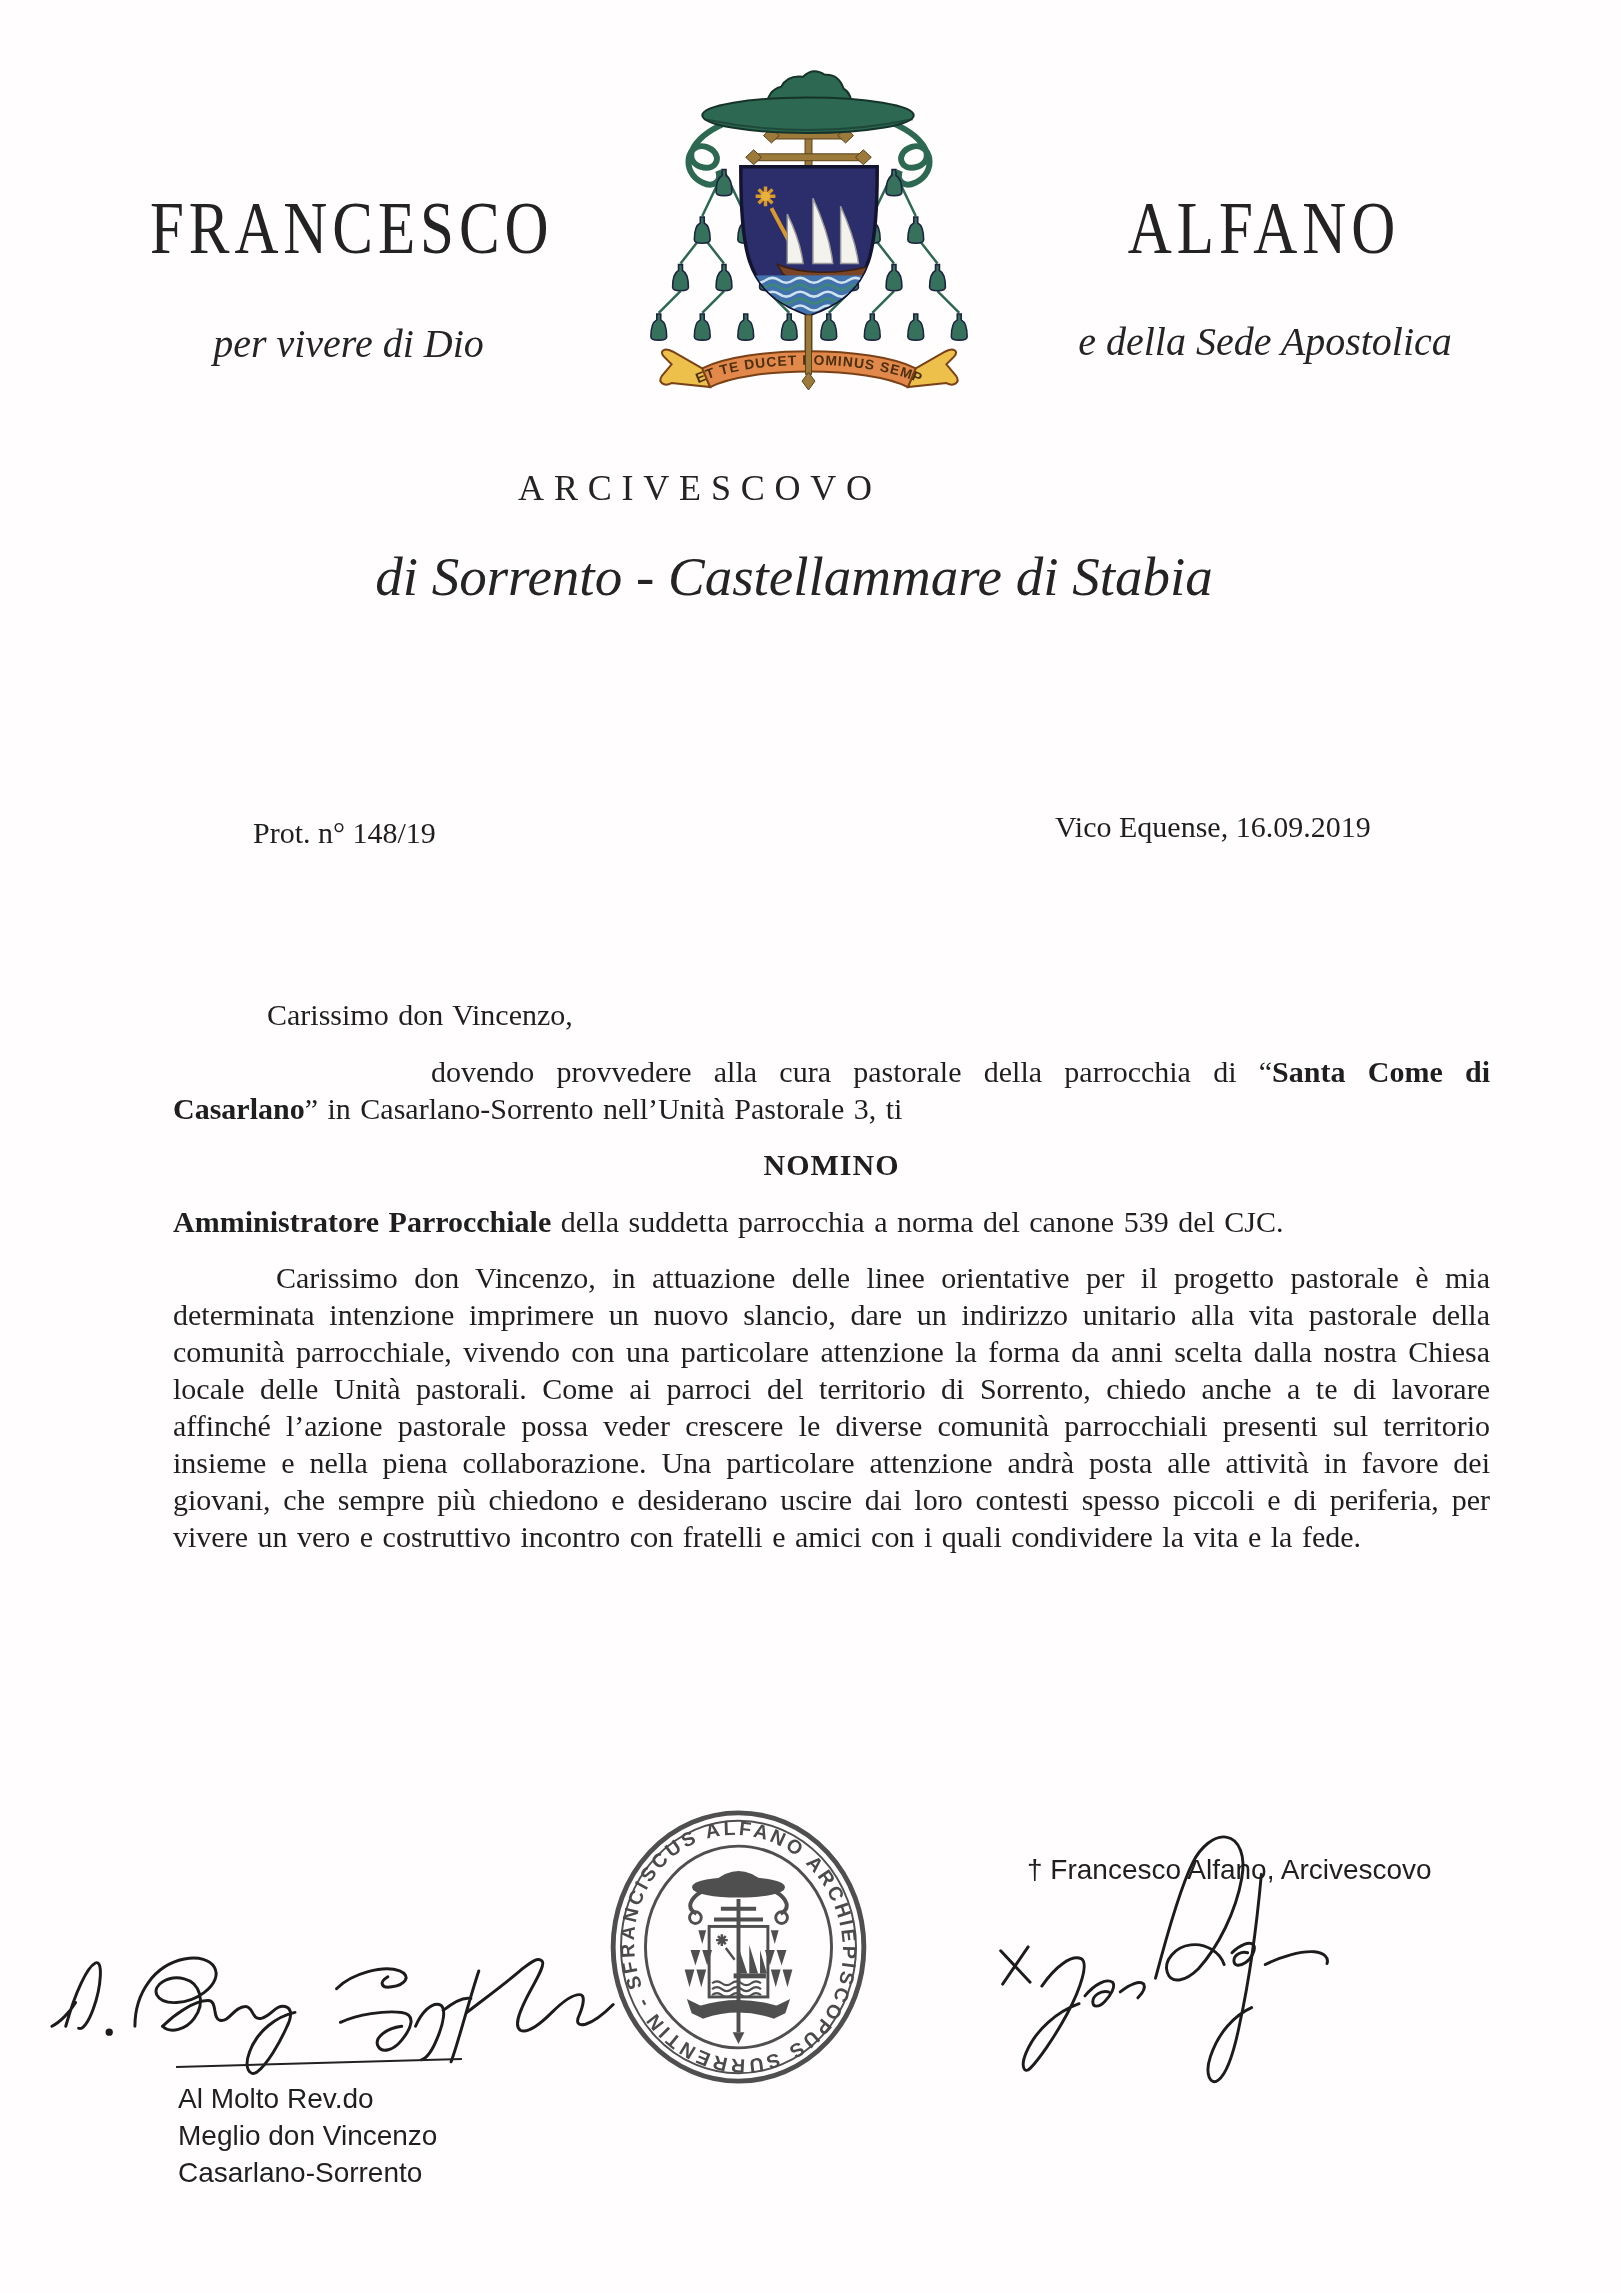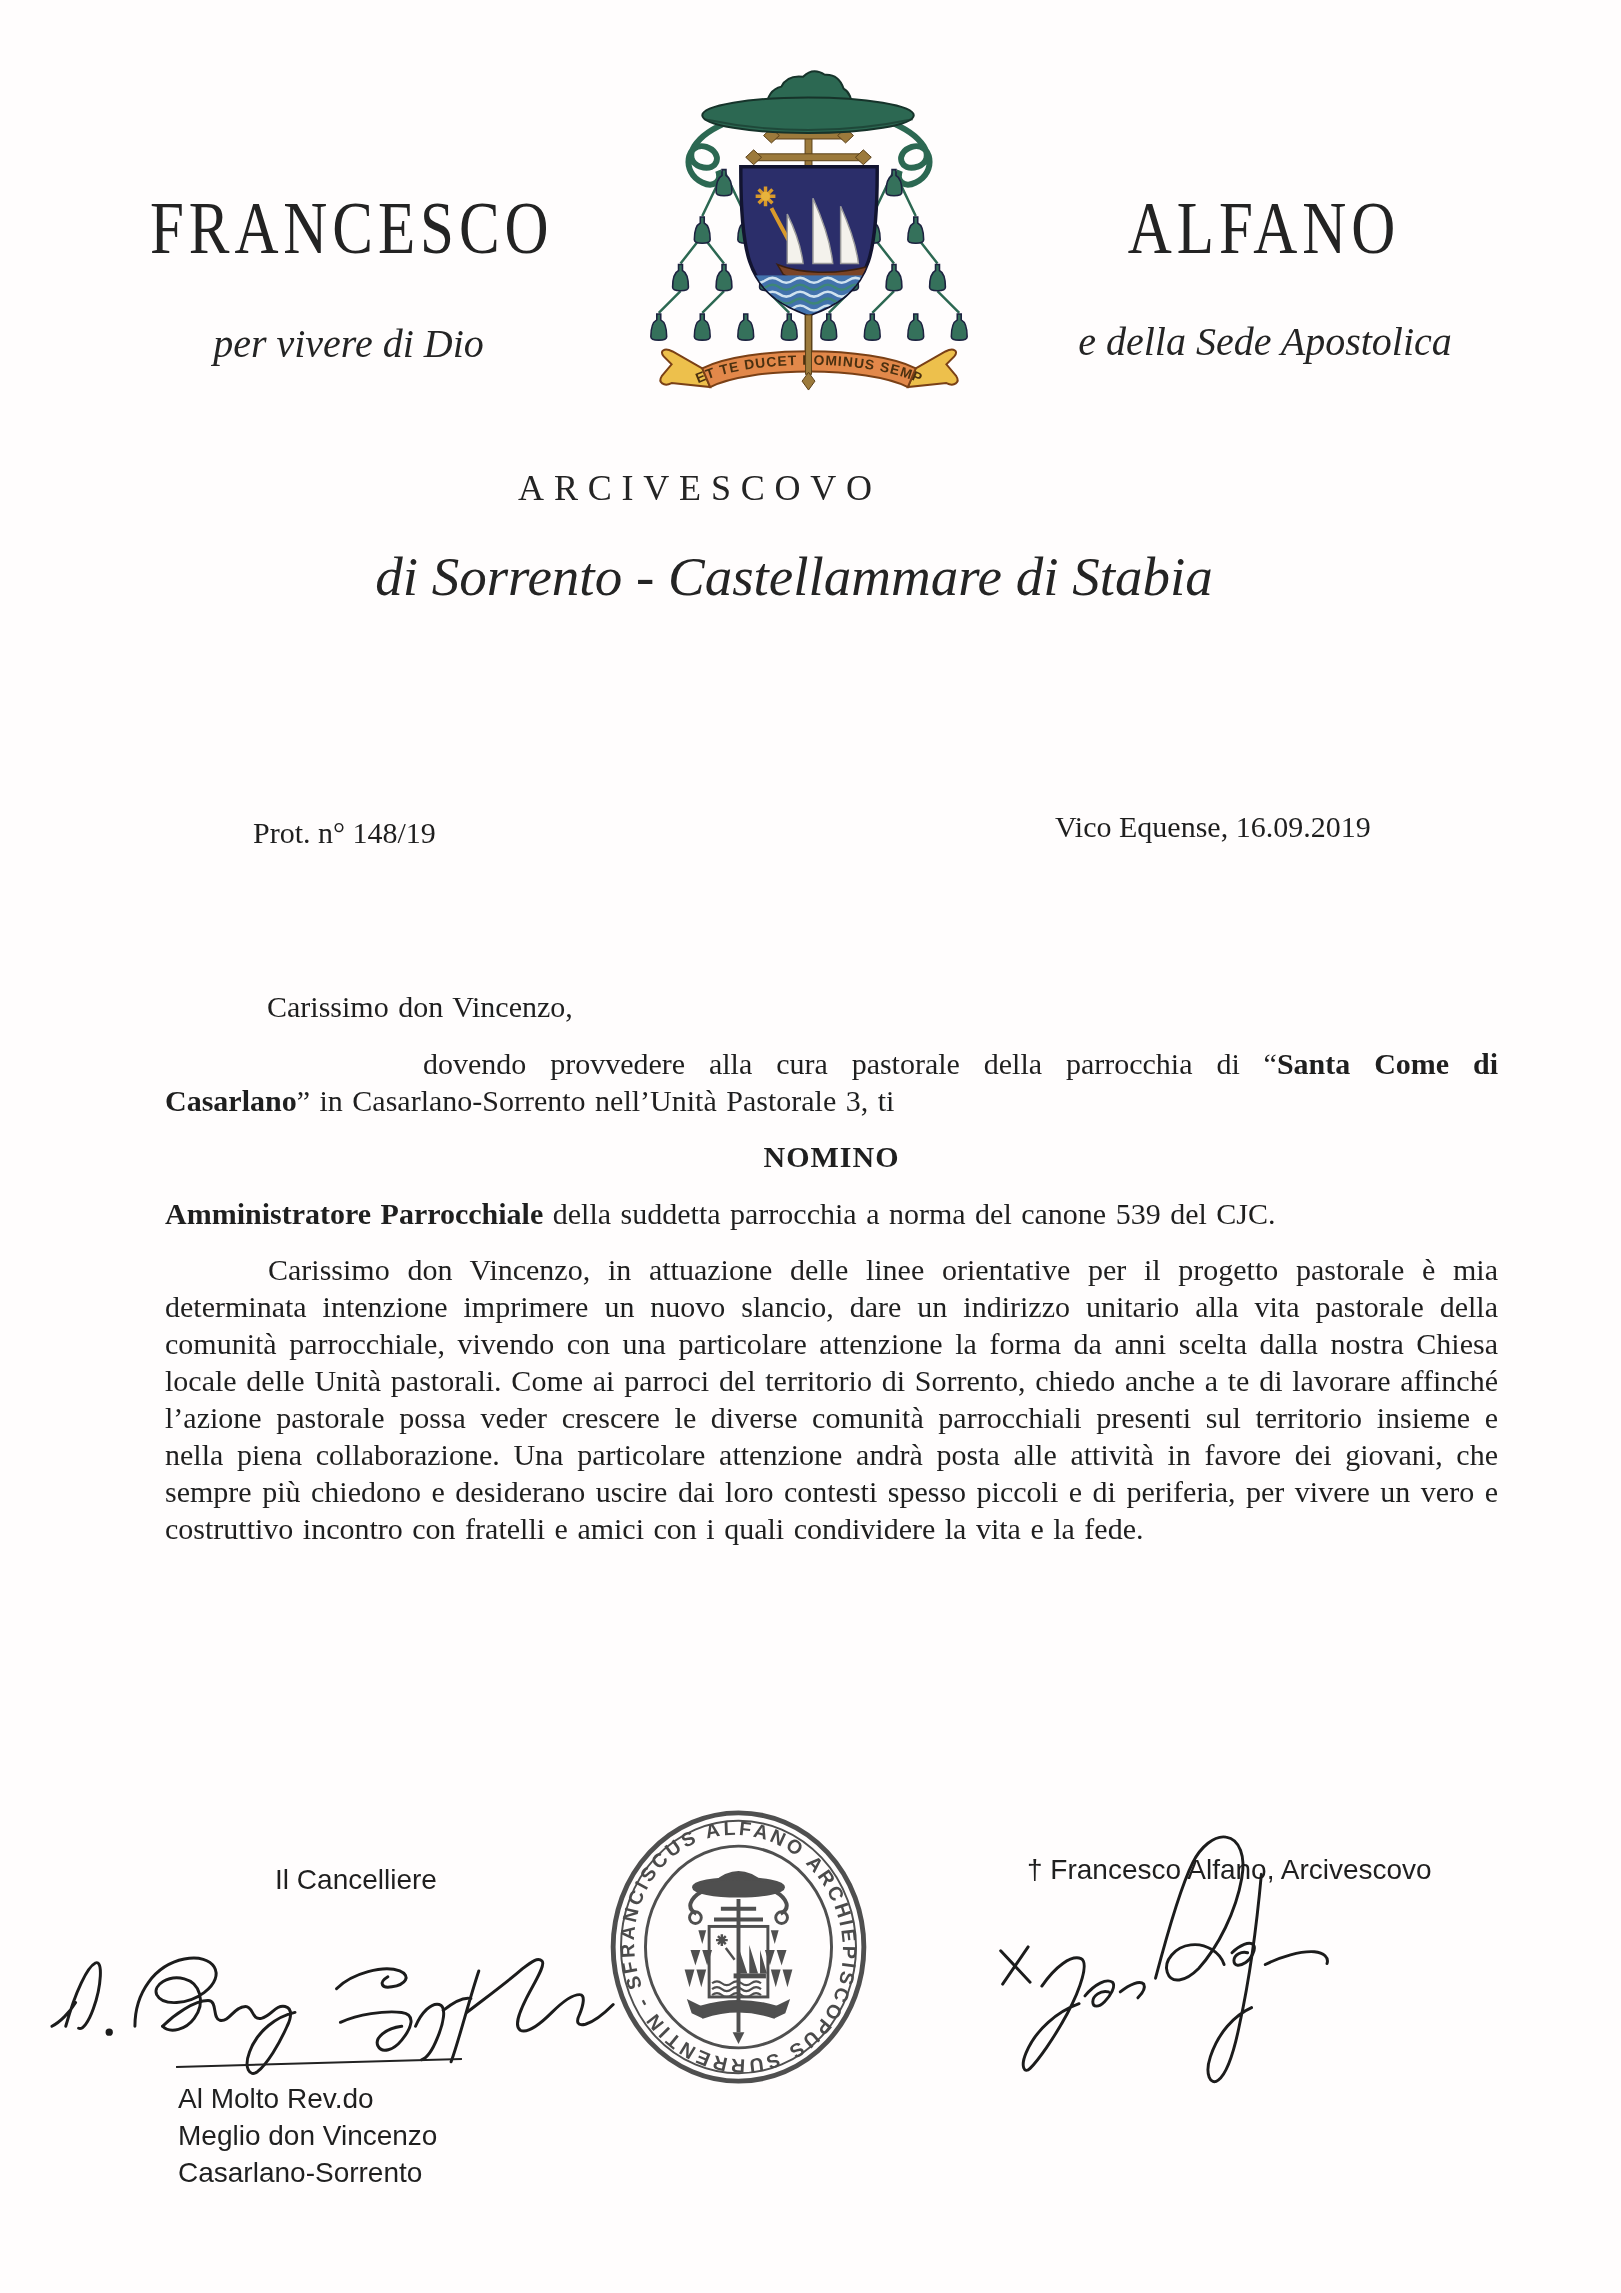--- a/index.html
+++ b/index.html
@@ -18,21 +18,21 @@
         letter-spacing:9.8px;color:#242424;}
   .diocese{left:0;top:545px;width:1588px;text-align:center;font-style:italic;
         font-size:55px;color:#242424;}
   .coa{left:639px;top:49px;width:341px;height:348px;}
   
   .prot{left:253px;top:816px;font-size:30px;}
   .pdate{left:1055px;top:810px;font-size:30px;}
   
   .letter-body{left:157px;top:980px;width:1349px;font-size:30px;line-height:37px;
         text-align:justify;word-spacing:2px;}
-  .letter-body p{margin:8px;}
+  .letter-body p{margin:16px;}
   .salutation{margin-left:110px !important;}
   .p-nomina{margin-top:19.6px !important;text-indent:258px;}
   .nomino{margin-top:19.6px !important;text-align:center;font-weight:bold;letter-spacing:1px;}
   .p-decree{margin-top:19.6px !important;}
   .p-main{margin-top:19.6px !important;text-indent:103px;}
   .p-follow{margin-top:8.8px !important;text-indent:103px;}
   
   .sans{font-family:"Liberation Sans",sans-serif;}
   .chancellor-block{left:172px;top:1858px;width:368px;text-align:center;
         font-size:28px;line-height:44px;}
@@ -158,21 +158,20 @@
 
   <div class="abs letter-body">
     <p class="salutation">Carissimo don Vincenzo,</p>
     <p class="p-nomina"><span>dovendo provvedere alla cura pastorale della parrocchia di “</span><strong>Santa Come di Casarlano</strong><span>” in Casarlano-Sorrento nell’Unità Pastorale 3, ti</span></p>
     <p class="nomino">NOMINO</p>
     <p class="p-decree"><strong>Amministratore Parrocchiale</strong><span> della suddetta parrocchia a norma del canone 539 del CJC.</span></p>
     <p class="p-main">Carissimo don Vincenzo, in attuazione delle linee orientative per il progetto pastorale è mia determinata intenzione imprimere un nuovo slancio, dare un indirizzo unitario alla vita pastorale della comunità parrocchiale, vivendo con una particolare attenzione la forma da anni scelta dalla nostra Chiesa locale delle Unità pastorali. Come ai parroci del territorio di Sorrento, chiedo anche a te di lavorare affinché l’azione pastorale possa veder crescere le diverse comunità parrocchiali presenti sul territorio insieme e nella piena collaborazione. Una particolare attenzione andrà posta alle attività in favore dei giovani, che sempre più chiedono e desiderano uscire dai loro contesti spesso piccoli e di periferia, per vivere un vero e costruttivo incontro con fratelli e amici con i quali condividere la vita e la fede.</p>
   </div>
 
   <div class="abs sans chancellor-block">
-    <div>Il Cancelliere</div>
   </div>
 
   <svg class="abs sig-left" viewBox="0 0 590 150" xmlns="http://www.w3.org/2000/svg" fill="none" stroke="#1c1c1c" stroke-width="3" stroke-linecap="round" stroke-linejoin="round">
     <path d="M8,96 C16,92 26,82 32,72 M22,96 C32,60 44,36 52,32 C60,28 58,56 50,78 C45,92 39,100 35,98"></path>
     <circle cx="66" cy="102" r="2.2" fill="#1c1c1c"></circle>
     <path d="M92,96 C92,62 112,34 142,28 C172,22 186,44 162,62 C146,74 120,76 114,64 C110,54 126,44 142,48 C158,52 164,72 152,88 C144,99 128,104 120,96"></path>
     <path d="M120,96 C132,84 152,70 166,70 C176,70 170,88 178,90 C188,92 192,76 204,76 C212,76 210,90 220,88 C230,86 234,74 244,76 C252,78 250,88 246,96 C238,114 226,134 216,142 C208,148 202,138 208,122 C216,100 236,86 254,82"></path>
     <path d="M296,58 C312,42 344,34 360,40 C372,45 366,54 352,56 C342,58 338,52 348,46"></path>
     <path d="M300,92 C318,84 344,80 362,82 C377,84 372,98 362,110 C354,120 342,124 338,116 C334,108 346,98 362,96"></path>
     <path d="M376,96 C382,82 392,72 400,74 C408,76 404,94 398,108 C394,118 388,128 382,130"></path>

